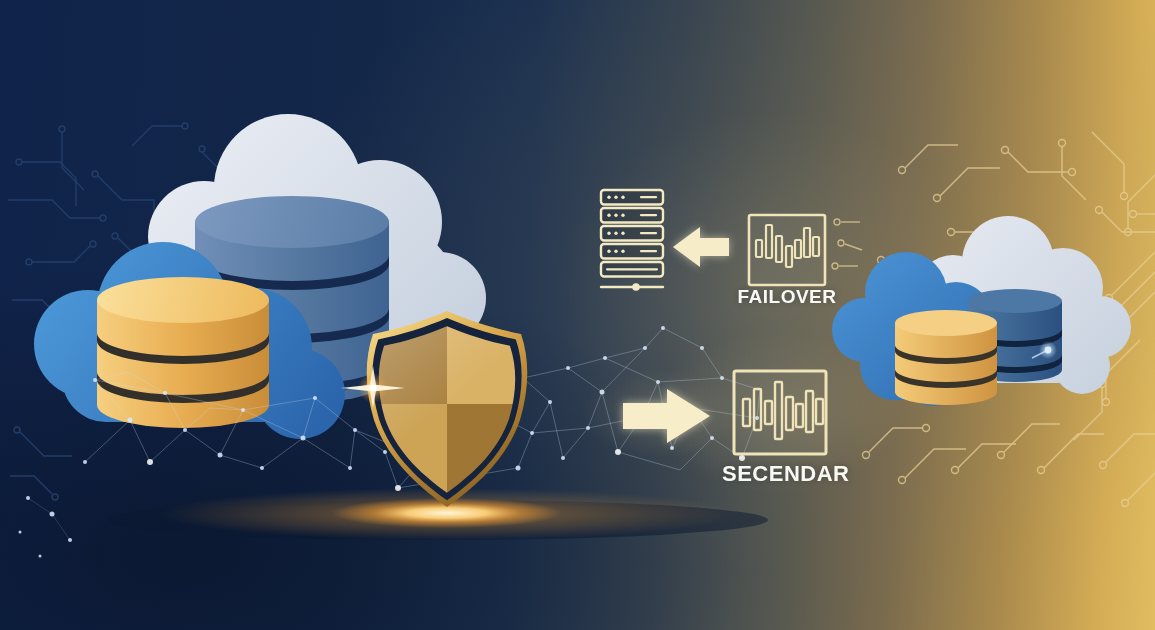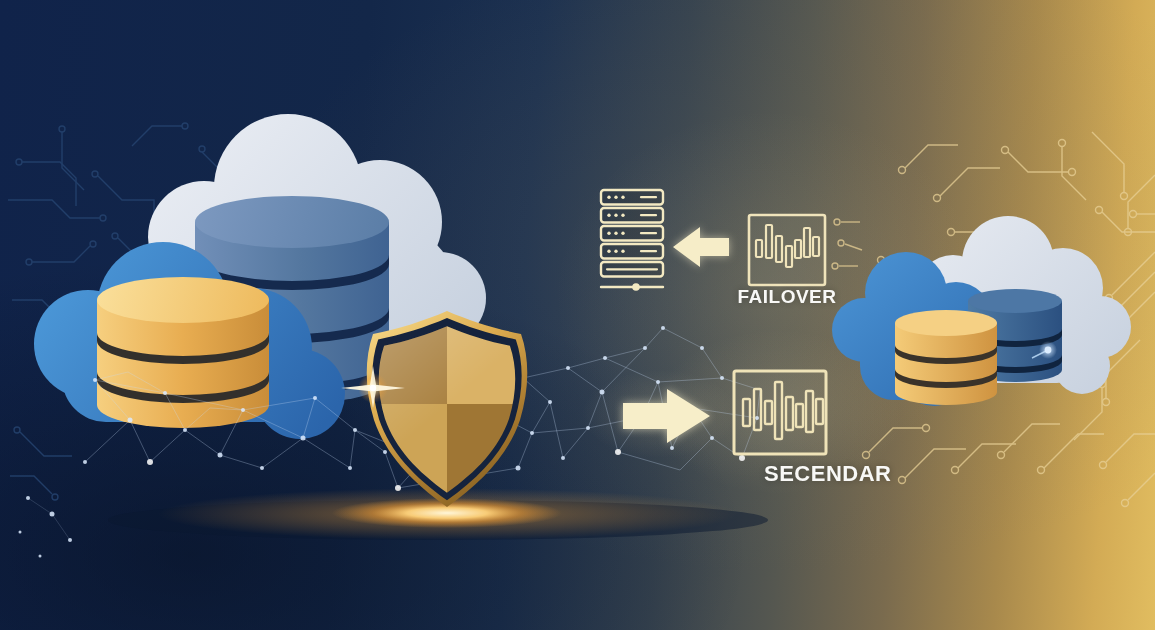--- a/index.html
+++ b/index.html
@@ -11,21 +11,21 @@
       radial-gradient(760px 460px at 66% 40%, rgba(128,120,96,.22), transparent 70%),
       linear-gradient(94deg,#10234a 0%,#132749 30%,#1c3150 44%,#35424f 56%,#555750 66%,#7a6b4e 75%,#a8894c 84%,#d3ab55 92%,#e9c766 100%);
     padding-left: 36px;
   }
   svg{position:absolute;left:0;top:0;}
   .label{
     position:absolute;text-align:center;color:#f8f8f6;font-weight:600;
     letter-spacing:.5px;text-shadow:0 0 6px rgba(0,0,0,.28);
   }
   .failover-label{left:737px;top:286px;width:100px;font-size:19px;}
-  .secondary-label{left:764px;top:461px;width:116px;font-size:22px;}
+  .secondary-label{left:722px;top:461px;width:116px;font-size:22px;}
 </style>
 </head>
 <body>
 
 <div class="stage">
 <svg width="1155" height="630" viewBox="0 0 1155 630">
   <defs>
     <linearGradient id="wcL" x1="150" y1="120" x2="470" y2="420" gradientUnits="userSpaceOnUse">
       <stop offset="0" stop-color="#eceff5"></stop>
           <stop offset="1" stop-color="#c2cddc"></stop>

